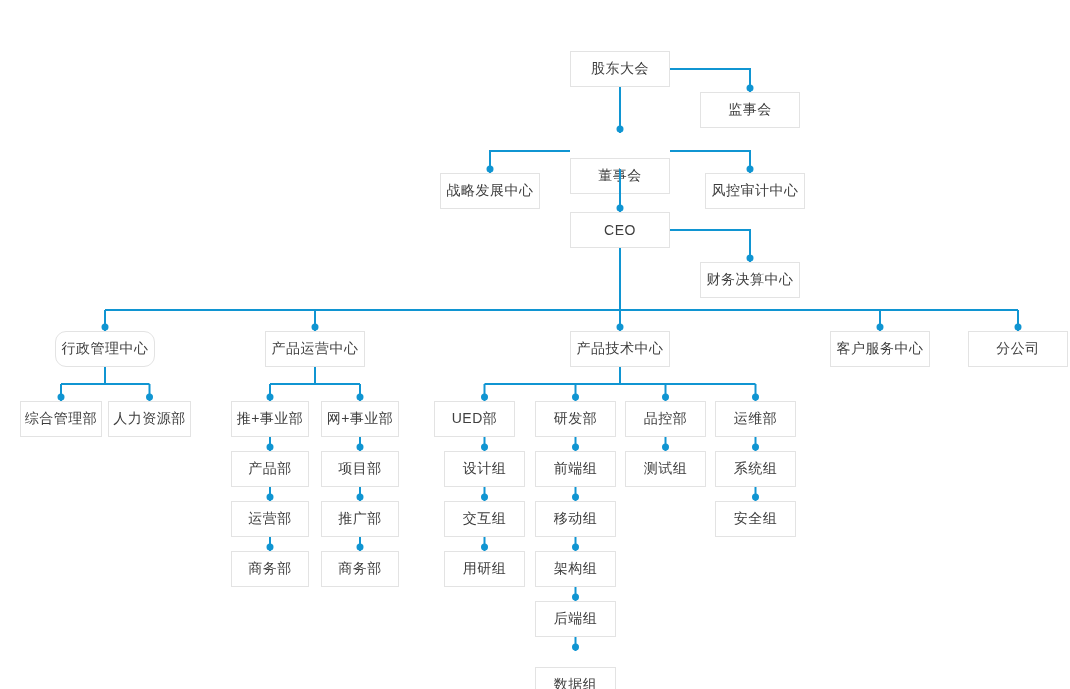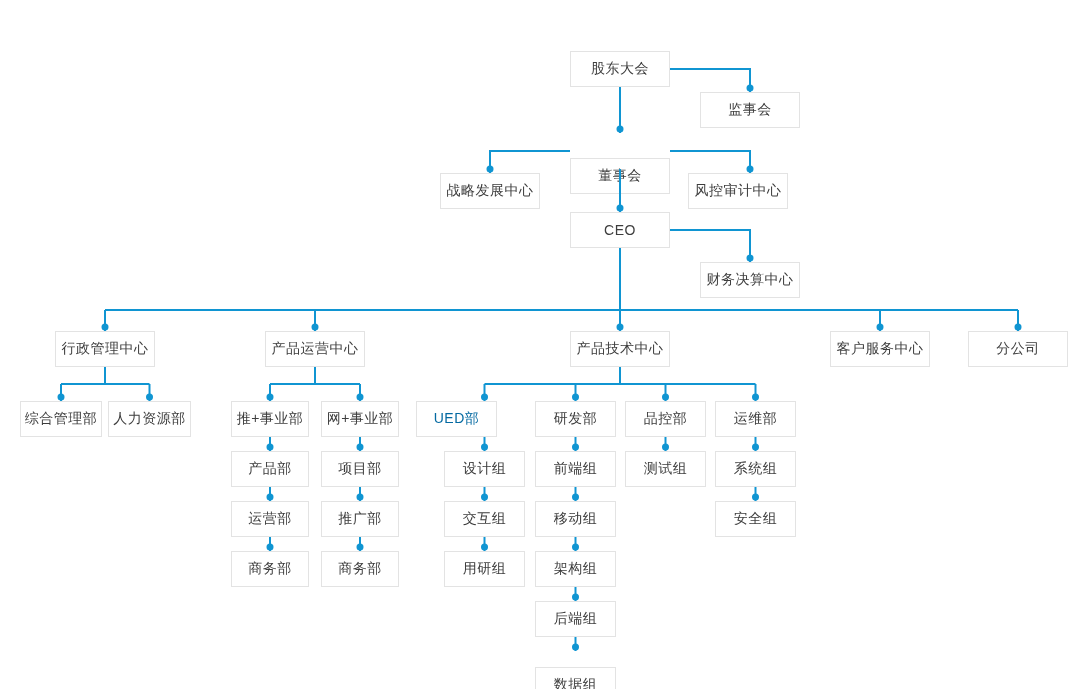--- a/index.html
+++ b/index.html
@@ -123,39 +123,39 @@
       <polyline points="755.5,437 755.5,451" fill="none" stroke="#1095d2" stroke-width="2"></polyline>
       <circle cx="755.5" cy="447" r="3.5" fill="#1095d2"></circle>
       <polyline points="755.5,487 755.5,501" fill="none" stroke="#1095d2" stroke-width="2"></polyline>
       <circle cx="755.5" cy="497" r="3.5" fill="#1095d2"></circle>
     </svg>
   <div id="node-layer">
       <div class="node" style="left: 570px; top: 51px; width: 100px; height: 36px; border-color: rgb(227, 227, 227); background: rgb(255, 255, 255); color: rgb(61, 61, 61);">股东大会</div>
       <div class="node" style="left: 700px; top: 92px; width: 100px; height: 36px; border-color: rgb(227, 227, 227); background: rgb(255, 255, 255); color: rgb(61, 61, 61);">监事会</div>
       <div class="node" style="left: 570px; top: 133px; width: 100px; height: 36px; border-color: rgb(227, 227, 227); background: rgb(255, 255, 255); color: rgb(61, 61, 61); margin-top: 25px;">董事会</div>
       <div class="node" style="left: 440px; top: 173px; width: 100px; height: 36px; border-color: rgb(227, 227, 227); background: rgb(255, 255, 255); color: rgb(61, 61, 61);">战略发展中心</div>
-      <div class="node" style="left: 688px; top: 173px; width: 100px; height: 36px; border-color: rgb(227, 227, 227); background: rgb(255, 255, 255); color: rgb(61, 61, 61);">风控审计中心</div>
+      <div class="node" style="left: 705px; top: 173px; width: 100px; height: 36px; border-color: rgb(227, 227, 227); background: rgb(255, 255, 255); color: rgb(61, 61, 61);">风控审计中心</div>
       <div class="node" style="left: 570px; top: 212px; width: 100px; height: 36px; border-color: rgb(227, 227, 227); background: rgb(255, 255, 255); color: rgb(61, 61, 61);">CEO</div>
       <div class="node" style="left: 700px; top: 262px; width: 100px; height: 36px; border-color: rgb(227, 227, 227); background: rgb(255, 255, 255); color: rgb(61, 61, 61);">财务决算中心</div>
-      <div class="node" style="left: 55px; top: 331px; width: 100px; height: 36px; border-color: rgb(227, 227, 227); background: rgb(255, 255, 255); color: rgb(61, 61, 61);">行政管理中心</div>
+      <div class="node" style="left: 55px; top: 331px; width: 100px; height: 36px; border-color: rgb(227, 227, 227); background: rgb(255, 255, 255); color: rgb(61, 61, 61); border-radius: 11px;">行政管理中心</div>
       <div class="node" style="left: 265px; top: 331px; width: 100px; height: 36px; border-color: rgb(227, 227, 227); background: rgb(255, 255, 255); color: rgb(61, 61, 61);">产品运营中心</div>
       <div class="node" style="left: 570px; top: 331px; width: 100px; height: 36px; border-color: rgb(227, 227, 227); background: rgb(255, 255, 255); color: rgb(61, 61, 61);">产品技术中心</div>
       <div class="node" style="left: 830px; top: 331px; width: 100px; height: 36px; border-color: rgb(227, 227, 227); background: rgb(255, 255, 255); color: rgb(61, 61, 61);">客户服务中心</div>
       <div class="node" style="left: 968px; top: 331px; width: 100px; height: 36px; border-color: rgb(227, 227, 227); background: rgb(255, 255, 255); color: rgb(61, 61, 61);">分公司</div>
       <div class="node" style="left: 20px; top: 401px; width: 82px; height: 36px; border-color: rgb(227, 227, 227); background: rgb(255, 255, 255); color: rgb(61, 61, 61);">综合管理部</div>
       <div class="node" style="left: 108px; top: 401px; width: 83px; height: 36px; border-color: rgb(227, 227, 227); background: rgb(255, 255, 255); color: rgb(61, 61, 61);">人力资源部</div>
       <div class="node" style="left: 231px; top: 401px; width: 78px; height: 36px; border-color: rgb(227, 227, 227); background: rgb(255, 255, 255); color: rgb(61, 61, 61);">推+事业部</div>
       <div class="node" style="left: 321px; top: 401px; width: 78px; height: 36px; border-color: rgb(227, 227, 227); background: rgb(255, 255, 255); color: rgb(61, 61, 61);">网+事业部</div>
       <div class="node" style="left: 231px; top: 451px; width: 78px; height: 36px; border-color: rgb(227, 227, 227); background: rgb(255, 255, 255); color: rgb(61, 61, 61);">产品部</div>
       <div class="node" style="left: 231px; top: 501px; width: 78px; height: 36px; border-color: rgb(227, 227, 227); background: rgb(255, 255, 255); color: rgb(61, 61, 61);">运营部</div>
       <div class="node" style="left: 231px; top: 551px; width: 78px; height: 36px; border-color: rgb(227, 227, 227); background: rgb(255, 255, 255); color: rgb(61, 61, 61);">商务部</div>
       <div class="node" style="left: 321px; top: 451px; width: 78px; height: 36px; border-color: rgb(227, 227, 227); background: rgb(255, 255, 255); color: rgb(61, 61, 61);">项目部</div>
       <div class="node" style="left: 321px; top: 501px; width: 78px; height: 36px; border-color: rgb(227, 227, 227); background: rgb(255, 255, 255); color: rgb(61, 61, 61);">推广部</div>
       <div class="node" style="left: 321px; top: 551px; width: 78px; height: 36px; border-color: rgb(227, 227, 227); background: rgb(255, 255, 255); color: rgb(61, 61, 61);">商务部</div>
-      <div class="node" style="left: 416px; top: 401px; width: 81px; height: 36px; border-color: rgb(227, 227, 227); background: rgb(255, 255, 255); color: #0369a1;">UED部</div>
+      <div class="node" style="left: 434px; top: 401px; width: 81px; height: 36px; border-color: rgb(227, 227, 227); background: rgb(255, 255, 255); color: #404040;">UED部</div>
       <div class="node" style="left: 535px; top: 401px; width: 81px; height: 36px; border-color: rgb(227, 227, 227); background: rgb(255, 255, 255); color: rgb(61, 61, 61);">研发部</div>
       <div class="node" style="left: 625px; top: 401px; width: 81px; height: 36px; border-color: rgb(227, 227, 227); background: rgb(255, 255, 255); color: rgb(61, 61, 61);">品控部</div>
       <div class="node" style="left: 715px; top: 401px; width: 81px; height: 36px; border-color: rgb(227, 227, 227); background: rgb(255, 255, 255); color: rgb(61, 61, 61);">运维部</div>
       <div class="node" style="left: 444px; top: 451px; width: 81px; height: 36px; border-color: rgb(227, 227, 227); background: rgb(255, 255, 255); color: rgb(61, 61, 61);">设计组</div>
       <div class="node" style="left: 444px; top: 501px; width: 81px; height: 36px; border-color: rgb(227, 227, 227); background: rgb(255, 255, 255); color: rgb(61, 61, 61);">交互组</div>
       <div class="node" style="left: 444px; top: 551px; width: 81px; height: 36px; border-color: rgb(227, 227, 227); background: rgb(255, 255, 255); color: rgb(61, 61, 61);">用研组</div>
       <div class="node" style="left: 535px; top: 451px; width: 81px; height: 36px; border-color: rgb(227, 227, 227); background: rgb(255, 255, 255); color: rgb(61, 61, 61);">前端组</div>
       <div class="node" style="left: 535px; top: 501px; width: 81px; height: 36px; border-color: rgb(227, 227, 227); background: rgb(255, 255, 255); color: rgb(61, 61, 61);">移动组</div>
       <div class="node" style="left: 535px; top: 551px; width: 81px; height: 36px; border-color: rgb(227, 227, 227); background: rgb(255, 255, 255); color: rgb(61, 61, 61);">架构组</div>
       <div class="node" style="left: 535px; top: 601px; width: 81px; height: 36px; border-color: rgb(227, 227, 227); background: rgb(255, 255, 255); color: rgb(61, 61, 61);">后端组</div>

